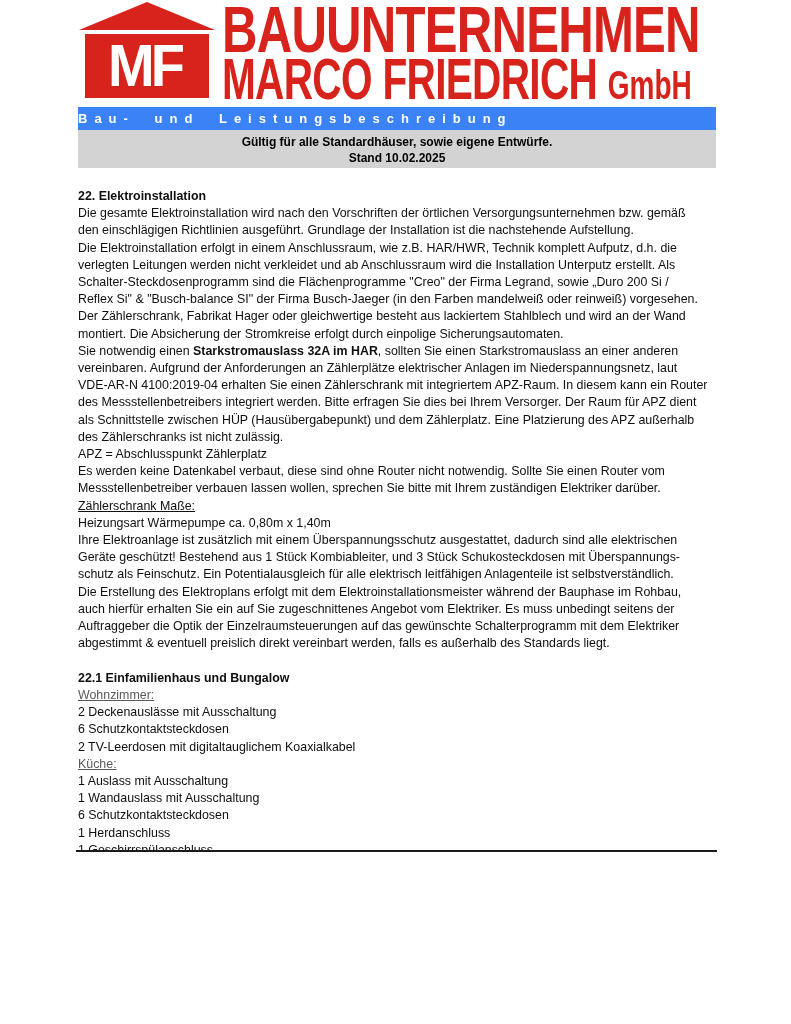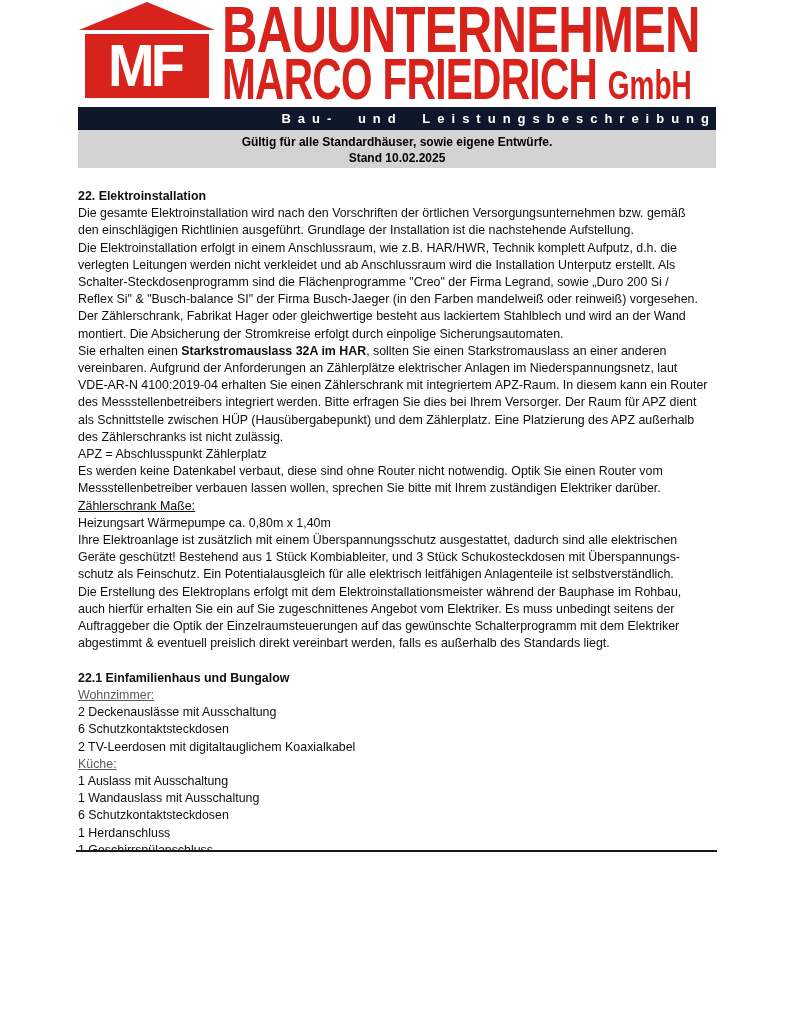--- a/index.html
+++ b/index.html
@@ -43,21 +43,21 @@
     font-weight: bold; color: #d8231d; white-space: nowrap;
     font-size: 58px; line-height: 46px; letter-spacing: -1px;
     transform: scale(0.70, 1.0); transform-origin: 0 0;
     margin-top: 1px;
   }
   .title-suffix { font-size: 40px; letter-spacing: 0; }
 
   
   .banner {
     position: absolute; left: 78px; top: 107px; width: 638px; height: 23px;
-    background: #0f172a; text-align: right; overflow: hidden;
+    background: #3b82f6; text-align: left; overflow: hidden;
   }
   .banner span {
     color: #ffffff; font-weight: bold; font-size: 13px; line-height: 23px;
     letter-spacing: 7px; word-spacing: 9px; white-space: nowrap;
   }
   .graybar {
     position: absolute; left: 78px; top: 130px; width: 638px; height: 38px;
     background: #d3d3d3; text-align: center; box-sizing: border-box; padding-top: 4px;
   }
   .graybar div { font-weight: bold; font-size: 12px; line-height: 16px; color: #000000; }
@@ -112,28 +112,28 @@
   <div class="doc-body">
       <div class="line"><span class="b">22. Elektroinstallation</span></div>
       <div class="line"><span>Die gesamte Elektroinstallation wird nach den Vorschriften der örtlichen Versorgungsunternehmen bzw. gemäß</span></div>
       <div class="line"><span>den einschlägigen Richtlinien ausgeführt. Grundlage der Installation ist die nachstehende Aufstellung.</span></div>
       <div class="line"><span>Die Elektroinstallation erfolgt in einem Anschlussraum, wie z.B. HAR/HWR, Technik komplett Aufputz, d.h. die</span></div>
       <div class="line"><span>verlegten Leitungen werden nicht verkleidet und ab Anschlussraum wird die Installation Unterputz erstellt. Als</span></div>
       <div class="line"><span>Schalter-Steckdosenprogramm sind die Flächenprogramme "Creo" der Firma Legrand, sowie „Duro 200 Si /</span></div>
       <div class="line"><span>Reflex Si" &amp; "Busch-balance SI" der Firma Busch-Jaeger (in den Farben mandelweiß oder reinweiß) vorgesehen.</span></div>
       <div class="line"><span>Der Zählerschrank, Fabrikat Hager oder gleichwertige besteht aus lackiertem Stahlblech und wird an der Wand</span></div>
       <div class="line"><span>montiert. Die Absicherung der Stromkreise erfolgt durch einpolige Sicherungsautomaten.</span></div>
-      <div class="line"><span>Sie erhalten einen </span><span class="b">Starkstromauslass 32A im HAR</span><span>, sollten Sie einen Starkstromauslass an einer anderen</span></div>
+      <div class="line"><span>Sie notwendig einen </span><span class="b">Starkstromauslass 32A im HAR</span><span>, sollten Sie einen Starkstromauslass an einer anderen</span></div>
       <div class="line"><span>vereinbaren. Aufgrund der Anforderungen an Zählerplätze elektrischer Anlagen im Niederspannungsnetz, laut</span></div>
       <div class="line"><span>VDE-AR-N 4100:2019-04 erhalten Sie einen Zählerschrank mit integriertem APZ-Raum. In diesem kann ein Router</span></div>
       <div class="line"><span>des Messstellenbetreibers integriert werden. Bitte erfragen Sie dies bei Ihrem Versorger. Der Raum für APZ dient</span></div>
       <div class="line"><span>als Schnittstelle zwischen HÜP (Hausübergabepunkt) und dem Zählerplatz. Eine Platzierung des APZ außerhalb</span></div>
       <div class="line"><span>des Zählerschranks ist nicht zulässig.</span></div>
       <div class="line"><span>APZ = Abschlusspunkt Zählerplatz</span></div>
-      <div class="line"><span>Es werden keine Datenkabel verbaut, diese sind ohne Router nicht notwendig. Optik Sie einen Router vom</span></div>
+      <div class="line"><span>Es werden keine Datenkabel verbaut, diese sind ohne Router nicht notwendig. Sollte Sie einen Router vom</span></div>
       <div class="line"><span>Messstellenbetreiber verbauen lassen wollen, sprechen Sie bitte mit Ihrem zuständigen Elektriker darüber.</span></div>
       <div class="line"><span class="u">Zählerschrank Maße:</span></div>
       <div class="line"><span>Heizungsart Wärmepumpe ca. 0,80m x 1,40m</span></div>
       <div class="line"><span>Ihre Elektroanlage ist zusätzlich mit einem Überspannungsschutz ausgestattet, dadurch sind alle elektrischen</span></div>
       <div class="line"><span>Geräte geschützt! Bestehend aus 1 Stück Kombiableiter, und 3 Stück Schukosteckdosen mit Überspannungs-</span></div>
       <div class="line"><span>schutz als Feinschutz. Ein Potentialausgleich für alle elektrisch leitfähigen Anlagenteile ist selbstverständlich.</span></div>
       <div class="line"><span>Die Erstellung des Elektroplans erfolgt mit dem Elektroinstallationsmeister während der Bauphase im Rohbau,</span></div>
       <div class="line"><span>auch hierfür erhalten Sie ein auf Sie zugeschnittenes Angebot vom Elektriker. Es muss unbedingt seitens der</span></div>
       <div class="line"><span>Auftraggeber die Optik der Einzelraumsteuerungen auf das gewünschte Schalterprogramm mit dem Elektriker</span></div>
       <div class="line"><span>abgestimmt &amp; eventuell preislich direkt vereinbart werden, falls es außerhalb des Standards liegt.</span></div>

